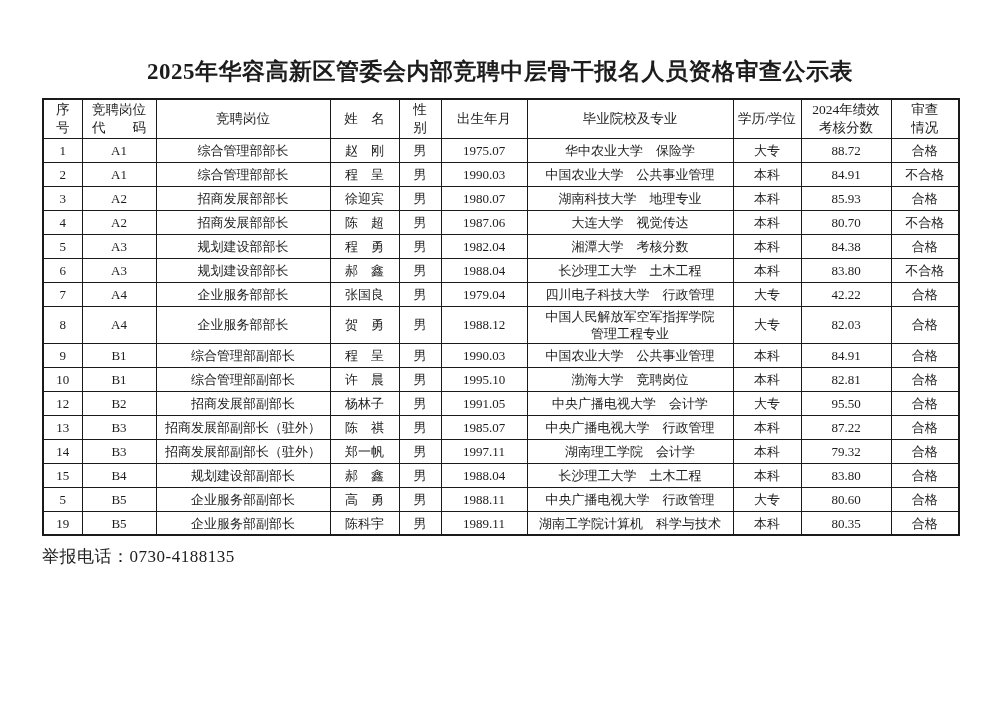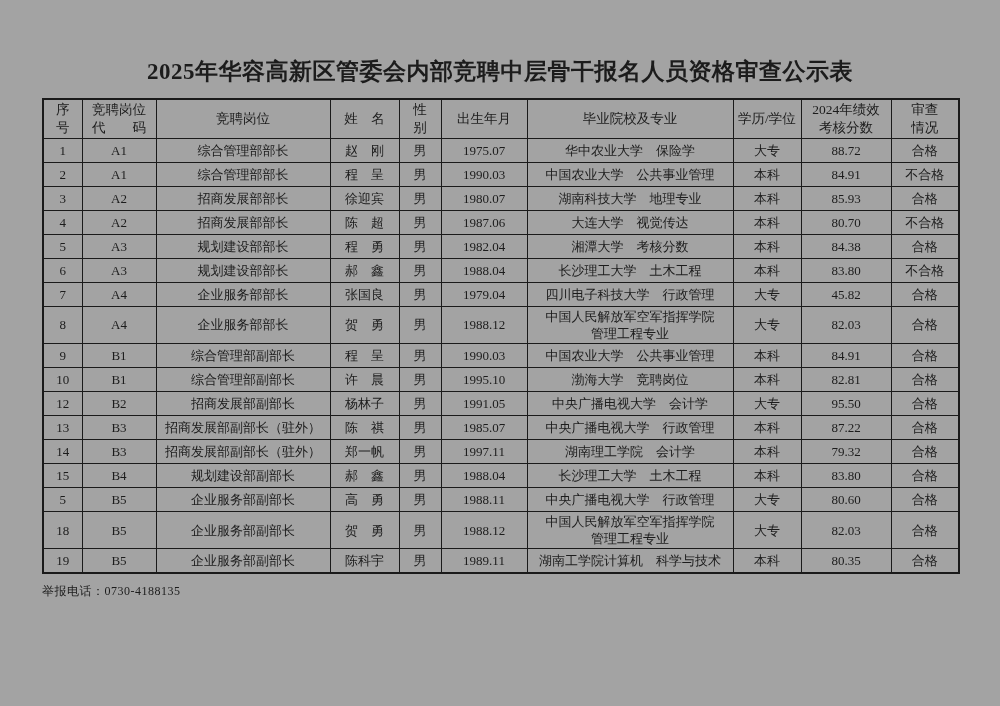--- a/index.html
+++ b/index.html
@@ -1,17 +1,17 @@
 <!DOCTYPE html>
 <html><head>
 <meta charset="utf-8">
 <style>
   html,body{margin:0;padding:0;background:#e9e9e9;}
   .page{
-    width:1000px;height:706px;margin:0 auto;background:#a3a3a3;
+    width:1000px;height:706px;margin:0 auto;background:#ffffff;
     position:relative;box-sizing:border-box;
     font-family:"Liberation Serif","DejaVu Serif",serif;color:#1c1c1c;
     overflow:hidden;
   }
   .title{
     padding-top:56px;text-align:center;
     font-size:23px;font-weight:bold;letter-spacing:0.5px;
     white-space:nowrap;
   }
   .table-wrap{width:916px;margin:11px auto 0 auto;}
@@ -25,21 +25,21 @@
     text-align:center;vertical-align:middle;
     font-size:13px;line-height:1.32;
     padding:1px 2px;box-sizing:border-box;
     white-space:pre-line;word-break:keep-all;overflow:hidden;
   }
   table.review thead th{
     height:39px;font-weight:normal;font-size:13.5px;
   }
   table.review tbody tr{height:24px;}
   .footer{
-    margin:9px 0 0 42px;font-size:12px;letter-spacing:0.5px;
+    margin:9px 0 0 42px;font-size:17px;letter-spacing:0.5px;
   }
 </style>
 </head>
 <body>
 
 <div class="page">
 
   <div class="title">2025年华容高新区管委会内部竞聘中层骨干报名人员资格审查公示表</div>
 
   <div class="table-wrap">
@@ -148,21 +148,21 @@
           </tr>
           <tr>
             <td>7</td>
             <td>A4</td>
             <td>企业服务部部长</td>
             <td>张国良</td>
             <td>男</td>
             <td>1979.04</td>
             <td>四川电子科技大学　行政管理</td>
             <td>大专</td>
-            <td>45.82</td>
+            <td>42.22</td>
             <td>合格</td>
           </tr>
           <tr>
             <td>8</td>
             <td>A4</td>
             <td>企业服务部部长</td>
             <td>贺　勇</td>
             <td>男</td>
             <td>1988.12</td>
             <td>中国人民解放军空军指挥学院
@@ -249,33 +249,20 @@
             <td>企业服务部副部长</td>
             <td>高　勇</td>
             <td>男</td>
             <td>1988.11</td>
             <td>中央广播电视大学　行政管理</td>
             <td>大专</td>
             <td>80.60</td>
             <td>合格</td>
           </tr>
           <tr>
-            <td>18</td>
-            <td>B5</td>
-            <td>企业服务部副部长</td>
-            <td>贺　勇</td>
-            <td>男</td>
-            <td>1988.12</td>
-            <td>中国人民解放军空军指挥学院
-管理工程专业</td>
-            <td>大专</td>
-            <td>82.03</td>
-            <td>合格</td>
-          </tr>
-          <tr>
             <td>19</td>
             <td>B5</td>
             <td>企业服务部副部长</td>
             <td>陈科宇</td>
             <td>男</td>
             <td>1989.11</td>
             <td>湖南工学院计算机　科学与技术</td>
             <td>本科</td>
             <td>80.35</td>
             <td>合格</td>

